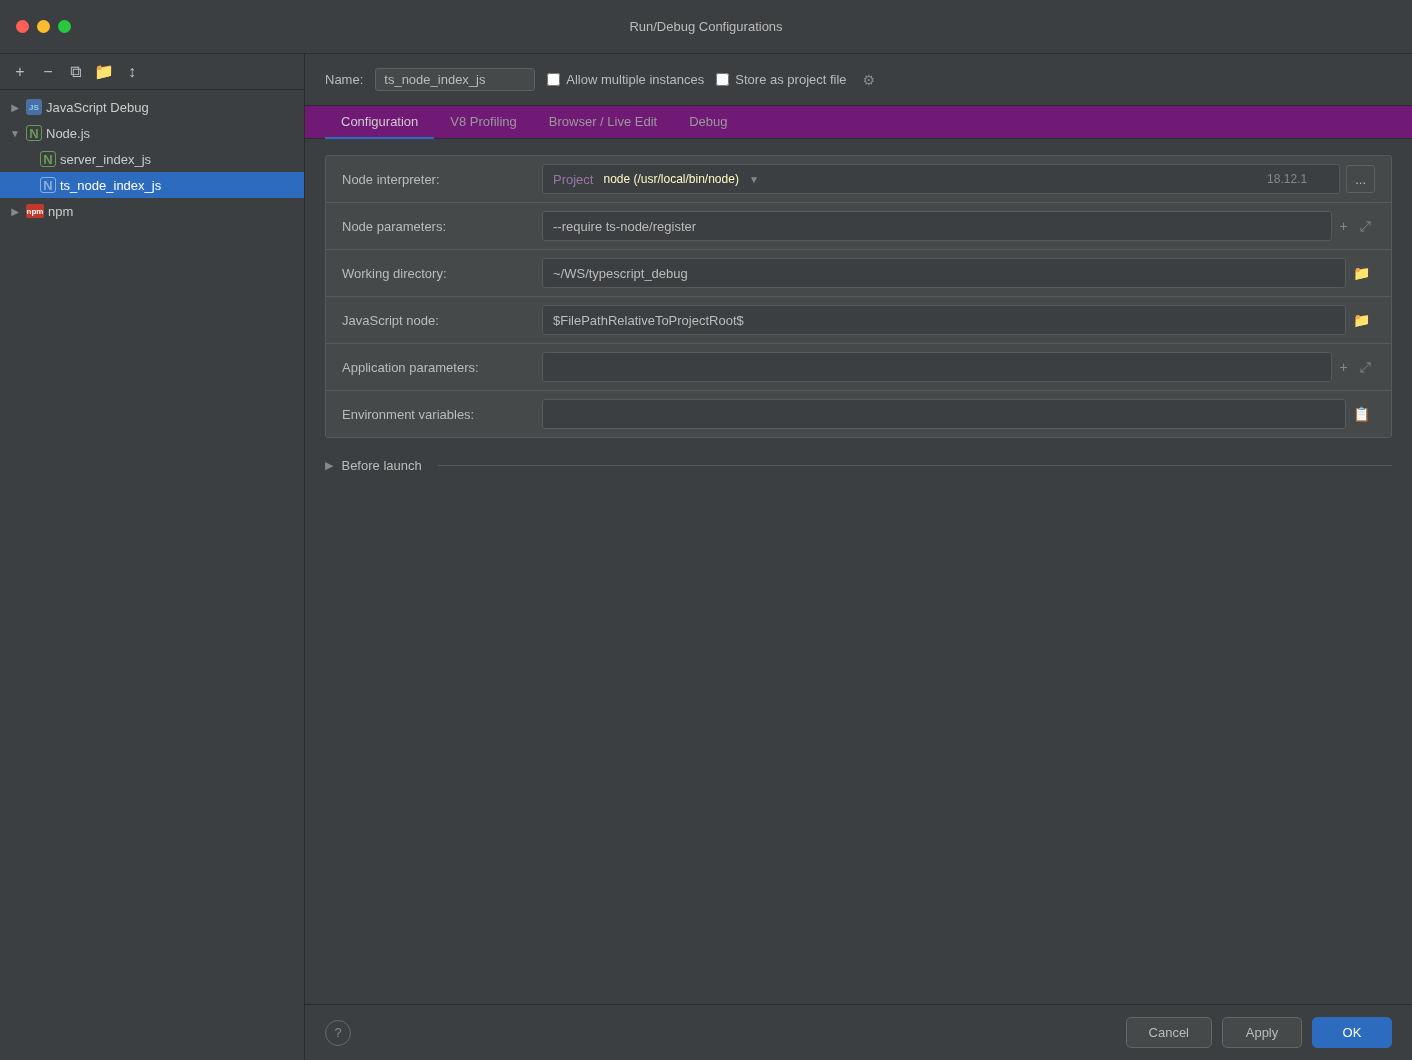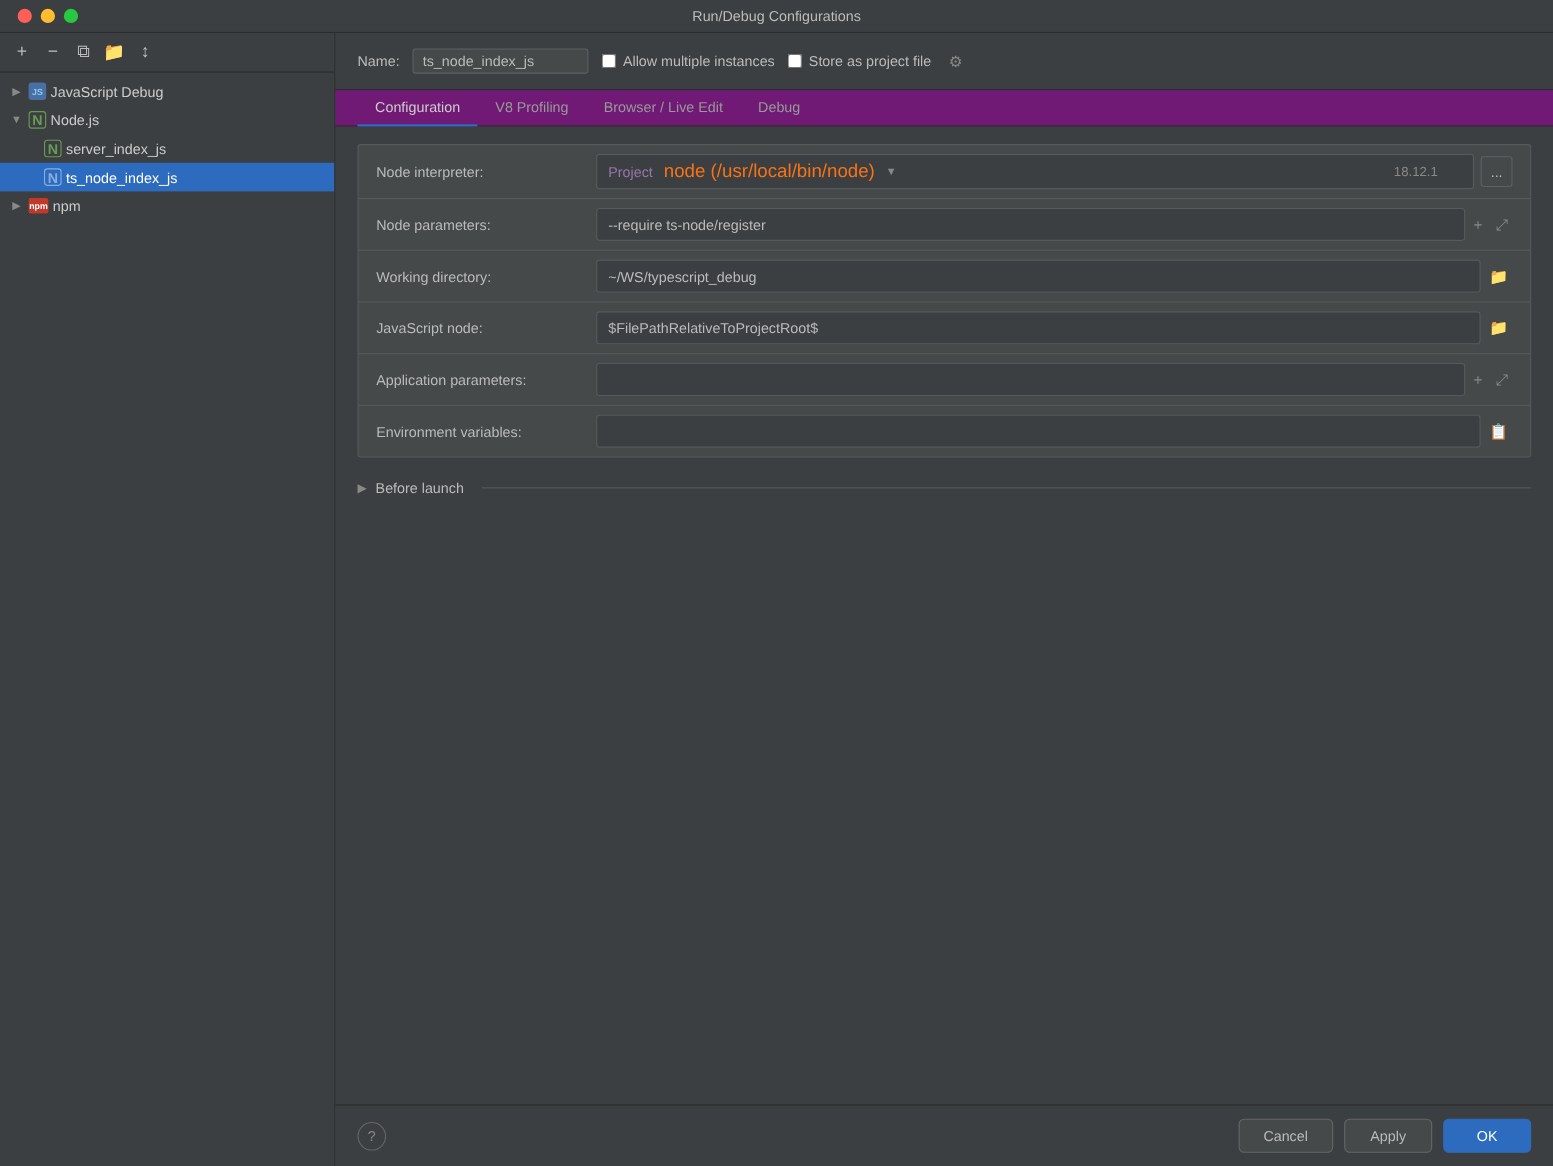--- a/index.html
+++ b/index.html
@@ -14,21 +14,21 @@
       flex-direction: column;
       overflow: hidden;
     }
 
     
     .titlebar {
       background: #3c3f41;
       display: flex;
       align-items: center;
       justify-content: center;
-      height: 30px;
+      height: 54px;
       position: relative;
       border-bottom: 1px solid #2b2b2b;
       flex-shrink: 0;
     }
     .titlebar-title {
       color: #bbbbbb;
       font-size: 13px;
       font-weight: 500;
     }
     .traffic-lights {
@@ -268,22 +268,22 @@
       gap: 6px;
       min-height: 30px;
       position: relative;
     }
 
     .field-display .project-label {
       color: #9876aa;
       margin-right: 4px;
     }
     .field-display .path-text {
-      color: #f97316;
-      font-size: 17px;
+      color: #fef9c3;
+      font-size: 12px;
     }
     .field-display .version-badge {
       position: absolute;
       right: 32px;
       color: #888;
       font-size: 12px;
     }
 
     .field-btn {
       background: #45494a;

